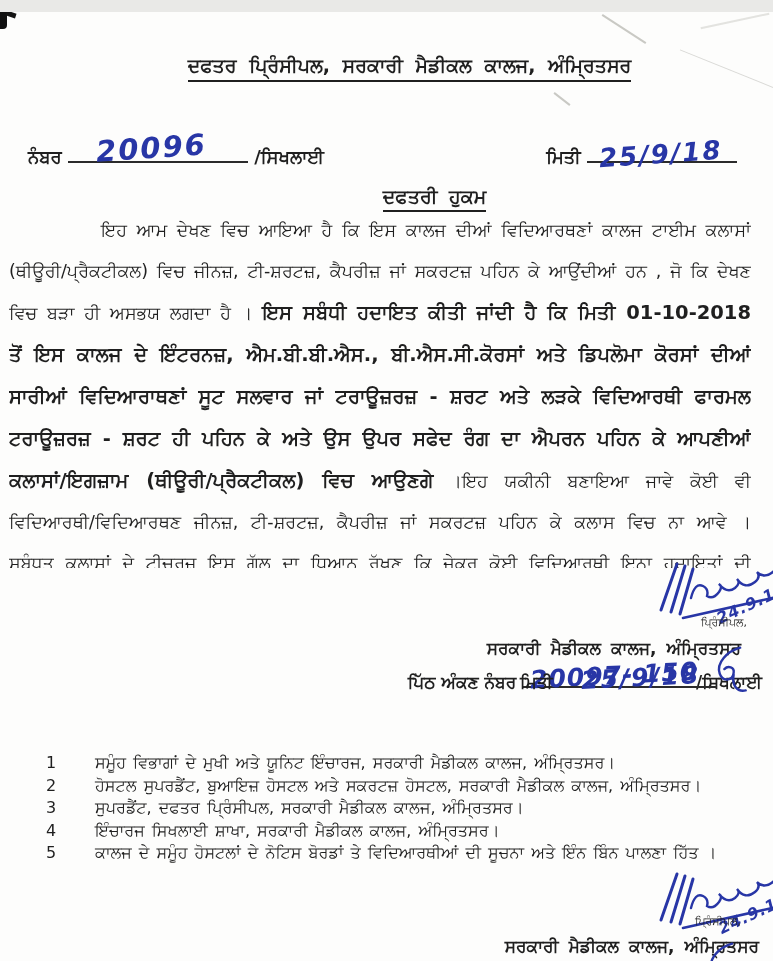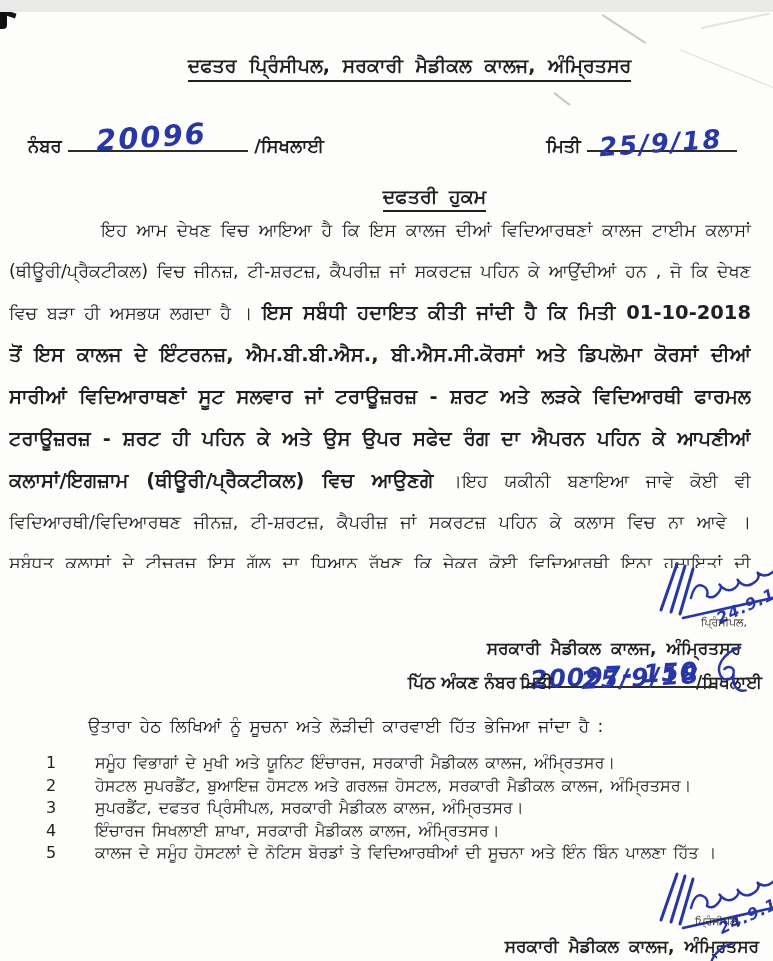--- a/index.html
+++ b/index.html
@@ -32,21 +32,21 @@
   .letterhead{
     position:absolute;left:0;top:42px;width:100%;
     text-align:center;padding-left:46px;box-sizing:border-box;
     font-size:19px;font-weight:700;word-spacing:6px;
   }
   .letterhead span{
     border-bottom:2px solid var(--text);
     padding-bottom:4px;
   }
   
-  .ref-row{position:absolute;left:28px;top:123px;width:717px;font-size:18px;font-weight:700;}
+  .ref-row{position:absolute;left:28px;top:134px;width:717px;font-size:18px;font-weight:700;}
   .blank{display:inline-block;border-bottom:2px solid #2b2b2b;position:relative;vertical-align:baseline;}
   .hand{
     color:var(--ink);font-style:italic;font-weight:700;
     white-space:nowrap;letter-spacing:2px;
   }
   .ref-num-blank{width:180px;height:4px;}
   .ref-num-blank .hand{position:absolute;left:28px;bottom:-4px;font-size:29px;transform:rotate(-4deg);}
   .ref-suffix{font-weight:700;}
   .ref-date{position:absolute;right:8px;top:0;}
   .ref-date-blank{width:150px;height:4px;}
@@ -155,30 +155,29 @@
       <span>ਮਿਤੀ</span>
       <span class="blank end-date-blank">
         <span class="hand">25/9/18</span>
       </span>
     </span>
   </div>
   <svg class="initial-svg init1" width="44" height="52" viewBox="0 0 44 56">
     <path fill="none" stroke="#2836a6" stroke-width="2.6" stroke-linecap="round" d="M34,4 C20,8 8,20 12,32 C15,41 26,40 27,31 C28,25 21,23 17,27 M27,33 C25,44 30,52 40,50"></path>
   </svg>
 
-  <div class="copy-line">ਉਤਾਰਾ ਹੇਠ ਲਿਖਿਆਂ ਨੂੰ ਸੂਚਨਾ ਅਤੇ ਲੋੜੀਦੀ ਕਾਰਵਾਈ ਹਿੱਤ ਭੇਜਿਆ ਜਾਂਦਾ ਹੈ :</div>
 
   <div class="recipients">
     <div class="recipient-row">
       <span class="recipient-no">1</span>
       <span class="recipient-text">ਸਮੂੰਹ ਵਿਭਾਗਾਂ ਦੇ ਮੁਖੀ ਅਤੇ ਯੂਨਿਟ ਇੰਚਾਰਜ, ਸਰਕਾਰੀ ਮੈਡੀਕਲ ਕਾਲਜ, ਅੰਮ੍ਰਿਤਸਰ।</span>
     </div>
     <div class="recipient-row">
       <span class="recipient-no">2</span>
-      <span class="recipient-text">ਹੋਸਟਲ ਸੁਪਰਡੈਂਟ, ਬੁਆਇਜ਼ ਹੋਸਟਲ ਅਤੇ ਗਰਲਜ਼ ਹੋਸਟਲ, ਸਰਕਾਰੀ ਮੈਡੀਕਲ ਕਾਲਜ, ਅੰਮ੍ਰਿਤਸਰ।</span>
+      <span class="recipient-text">ਹੋਸਟਲ ਸੁਪਰਡੈਂਟ, ਬੁਆਇਜ਼ ਹੋਸਟਲ ਅਤੇ ਸਕਰਟਜ਼ ਹੋਸਟਲ, ਸਰਕਾਰੀ ਮੈਡੀਕਲ ਕਾਲਜ, ਅੰਮ੍ਰਿਤਸਰ।</span>
     </div>
     <div class="recipient-row">
       <span class="recipient-no">3</span>
       <span class="recipient-text">ਸੁਪਰਡੈਂਟ, ਦਫਤਰ ਪ੍ਰਿੰਸੀਪਲ, ਸਰਕਾਰੀ ਮੈਡੀਕਲ ਕਾਲਜ, ਅੰਮ੍ਰਿਤਸਰ।</span>
     </div>
     <div class="recipient-row">
       <span class="recipient-no">4</span>
       <span class="recipient-text">ਇੰਚਾਰਜ ਸਿਖਲਾਈ ਸ਼ਾਖਾ, ਸਰਕਾਰੀ ਮੈਡੀਕਲ ਕਾਲਜ, ਅੰਮ੍ਰਿਤਸਰ।</span>
     </div>
     <div class="recipient-row">

